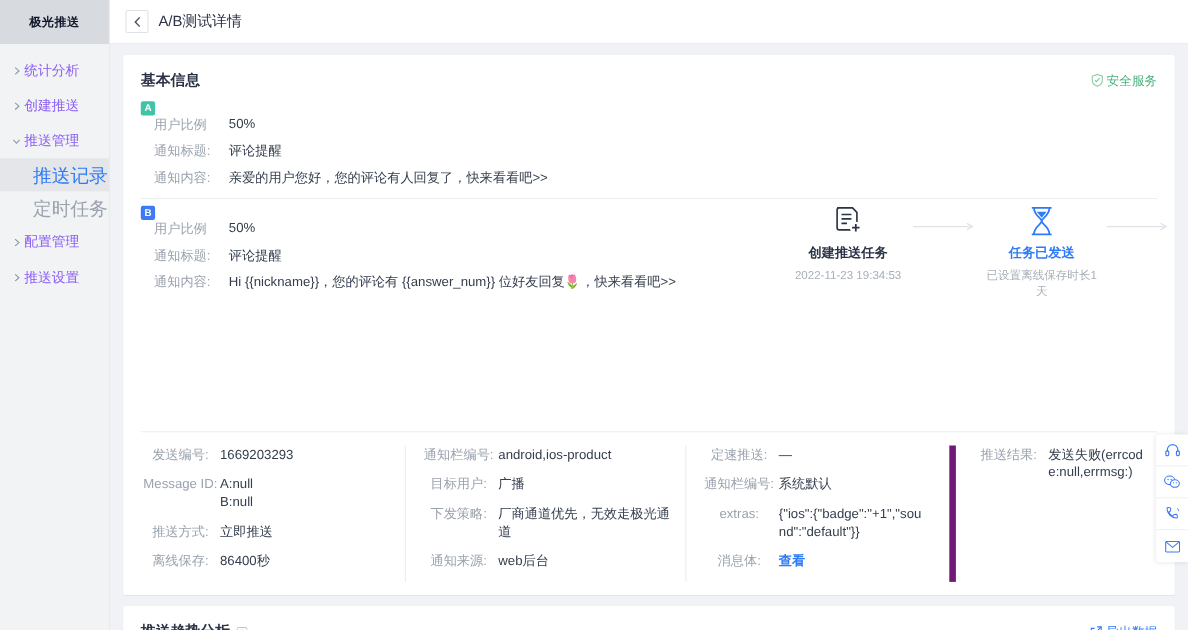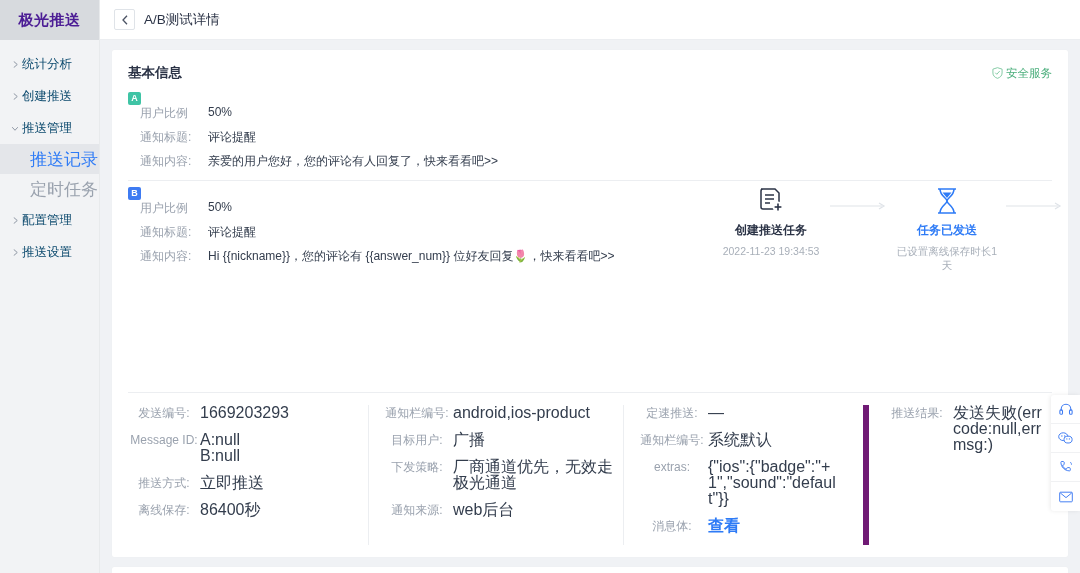--- a/index.html
+++ b/index.html
@@ -17,27 +17,27 @@
   .sidebar {
     width: 100px; height: 573px; flex: 0 0 100px;
     background: #f2f3f5;
     border-right: 1px solid #e8eaec;
     display: flex; flex-direction: column;
   }
   .logo {
     height: 40px; flex: 0 0 40px;
     background: #d7dade;
     display: flex; align-items: center; justify-content: center;
-    font-size: 15px; font-weight: bold; color: #4c1d95;
+    font-size: 11px; font-weight: bold; color: #0f172a;
     letter-spacing: .5px;
   }
   .nav { padding-top: 8px; }
   .nav-item {
     height: 32px; display: flex; align-items: center;
-    padding-left: 8px; font-size: 12.5px; color: #0c4a6e;
+    padding-left: 8px; font-size: 12.5px; color: #8b5cf6;
     cursor: pointer; position: relative;
   }
   .nav-item .caret {
     width: 14px; flex: 0 0 14px;
     font-size: 8px; color: #8a93a0; line-height: 1;
     display: flex; align-items: center; justify-content: center;
   }
   .nav-item .caret svg { display: block; }
   .nav-item.expanded { font-weight: normal; }
   .sub-item {
@@ -117,21 +117,21 @@
     display: flex; margin-top: 120px; padding-top: 12px;
     border-top: 1px solid #eceef1;
   }
   .dcol { padding-right: 10px; }
   .dcol.c1 { width: 240px; flex: 0 0 240px; }
   .dcol.c2 { width: 255px; flex: 0 0 255px; border-left: 1px solid #eceef1; padding-left: 12px; }
   .dcol.c3 { width: 240px; flex: 0 0 240px; border-left: 1px solid #eceef1; padding-left: 12px; }
   .dcol.c4 { flex: 1; border-left: 6px solid #701a75; padding-left: 12px; }
   .drow { display: flex; align-items: flex-start; margin-bottom: 11px; }
   .dlabel { color: #9aa2ae; font-size: 12px; width: 72px; flex: 0 0 72px; line-height: 16px; text-align: center; }
-  .dval { color: #333d4d; font-size: 16px; line-height: 16px; word-break: break-all; }
+  .dval { color: #333d4d; font-size: 12px; line-height: 16px; word-break: break-all; }
   .dval.link { color: #2e7bf6; cursor: pointer; font-weight: bold; }
   .dval.multi div { line-height: 16px; }
 
   
   .card-trend { margin-top: 10px; padding: 14px 16px 0 16px; position: relative; }
   .trend-head { display: flex; align-items: center; justify-content: space-between; }
   .trend-title { font-size: 13.5px; font-weight: bold; color: #2b3346; display: flex; align-items: center; gap: 6px; }
   .export-link { color: #2e7bf6; font-size: 11.5px; display: flex; align-items: center; gap: 4px; cursor: pointer; }
 
   

